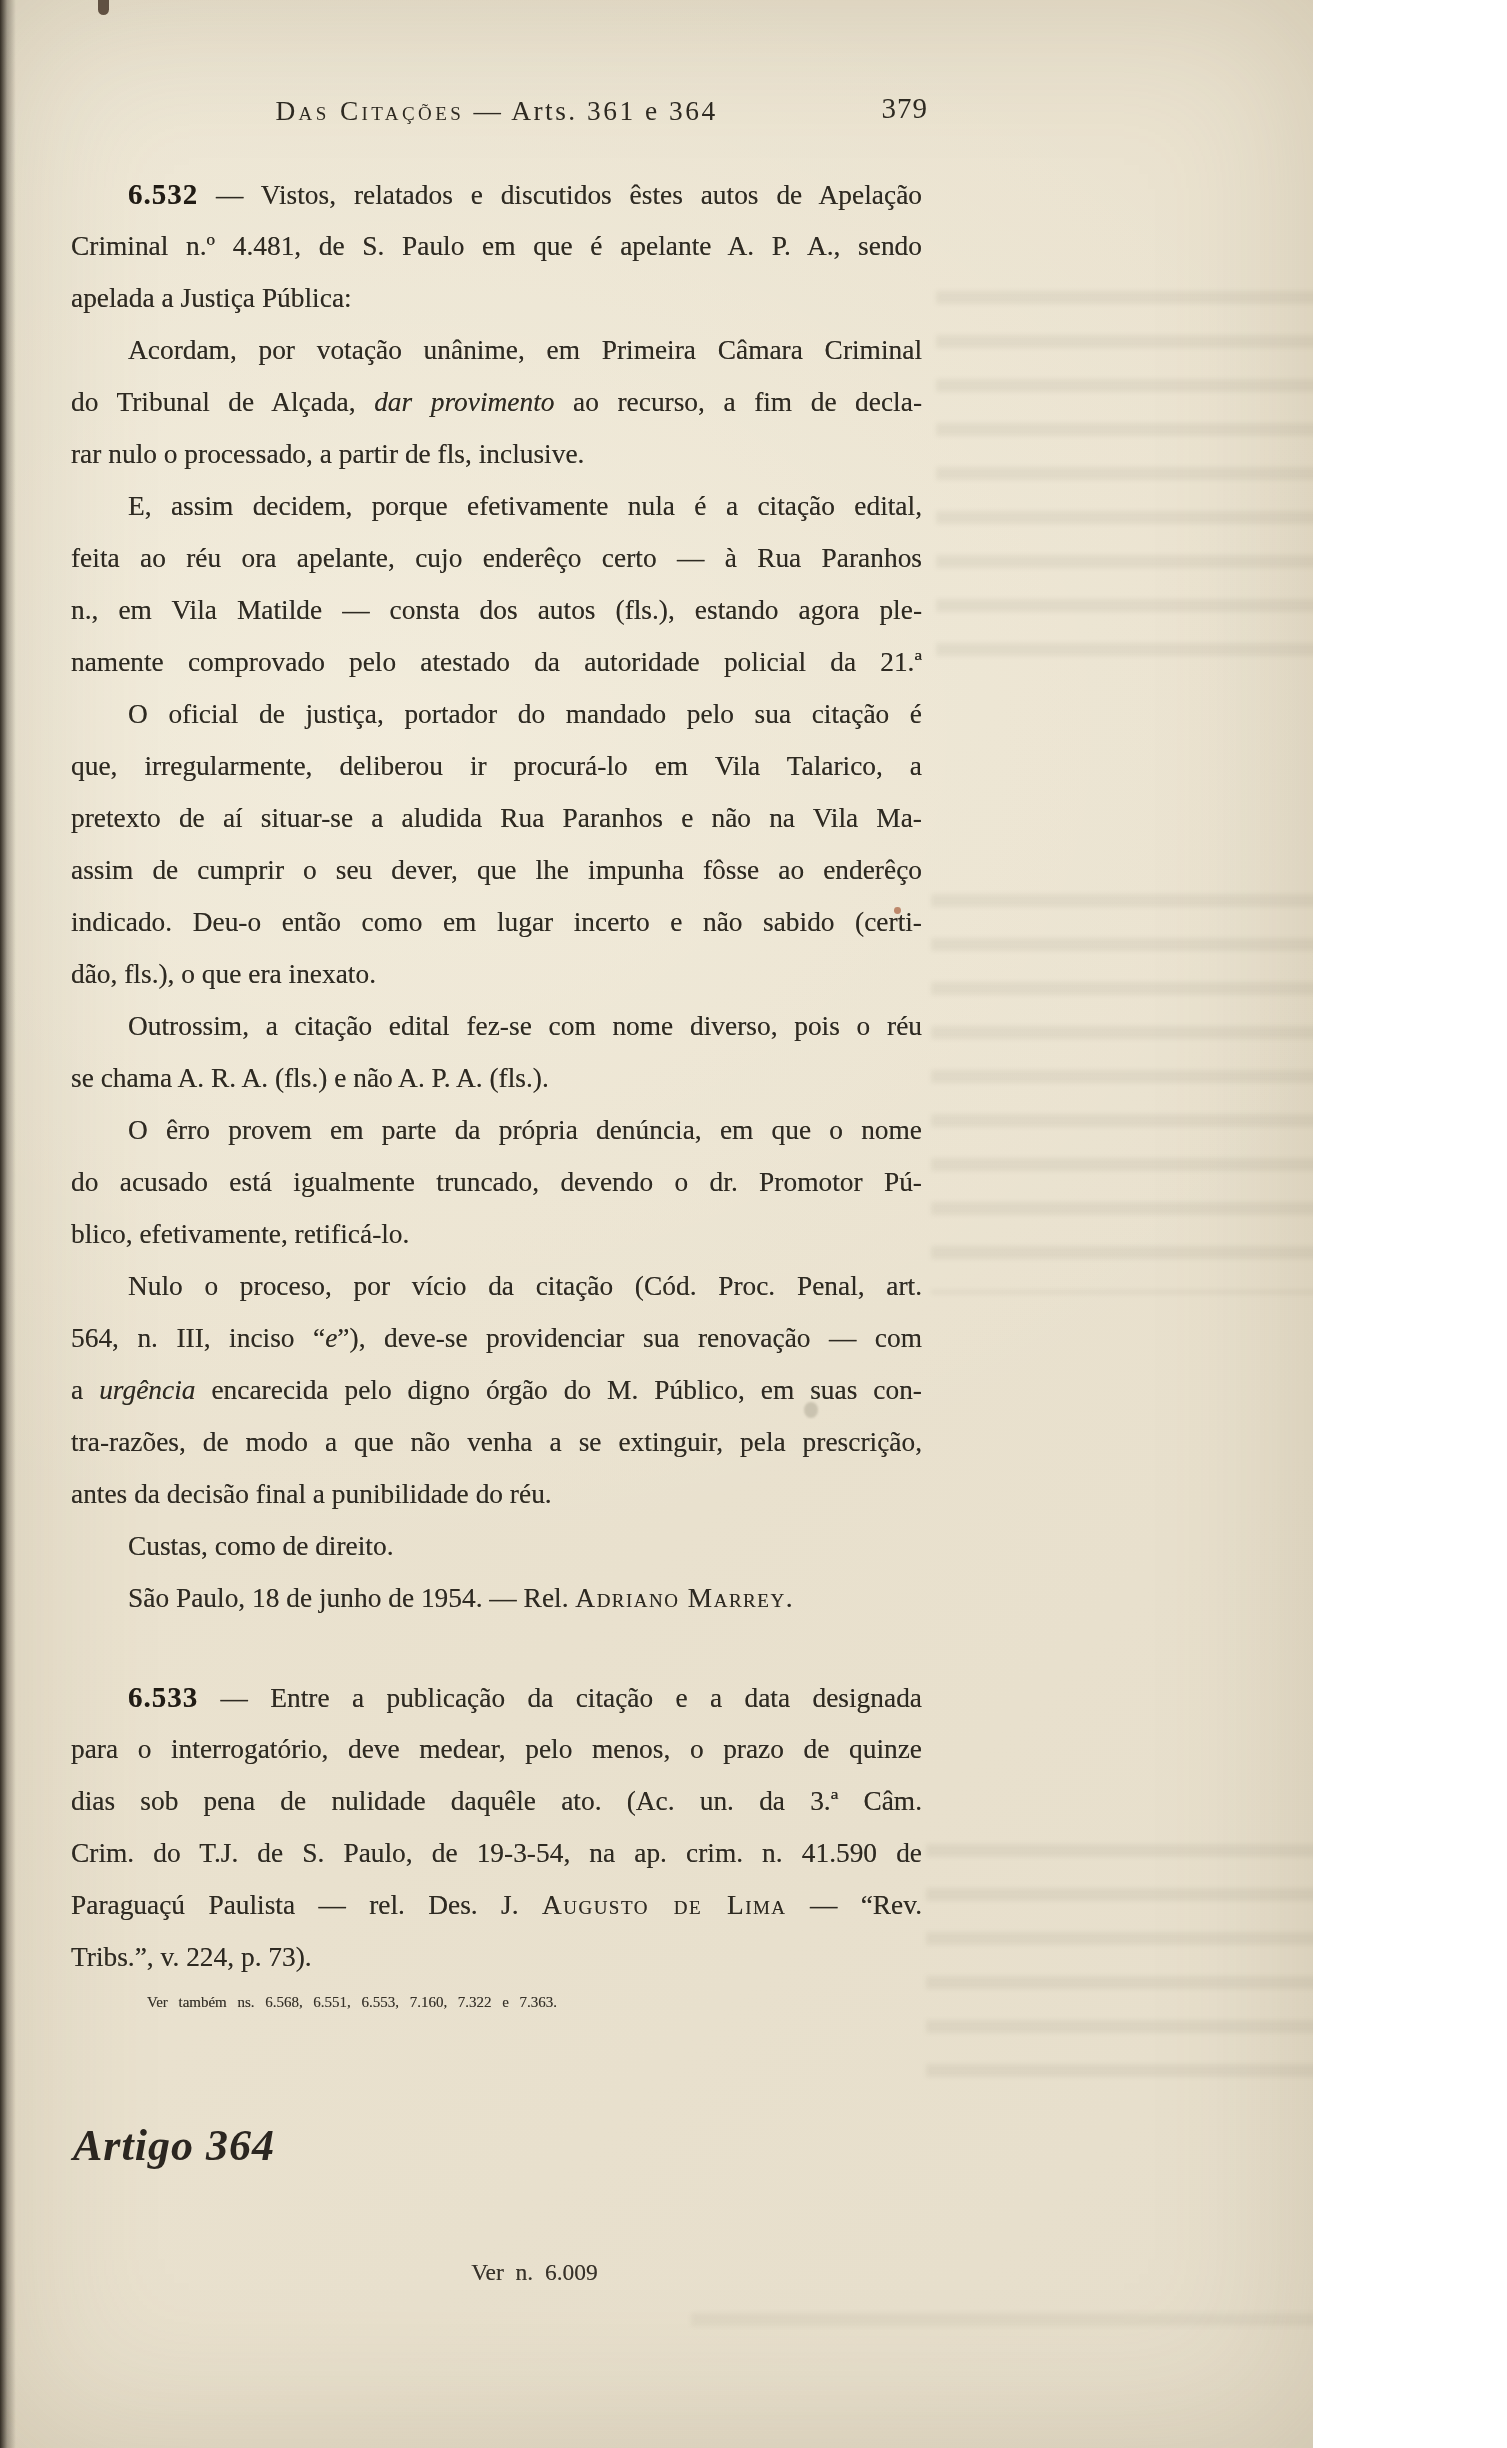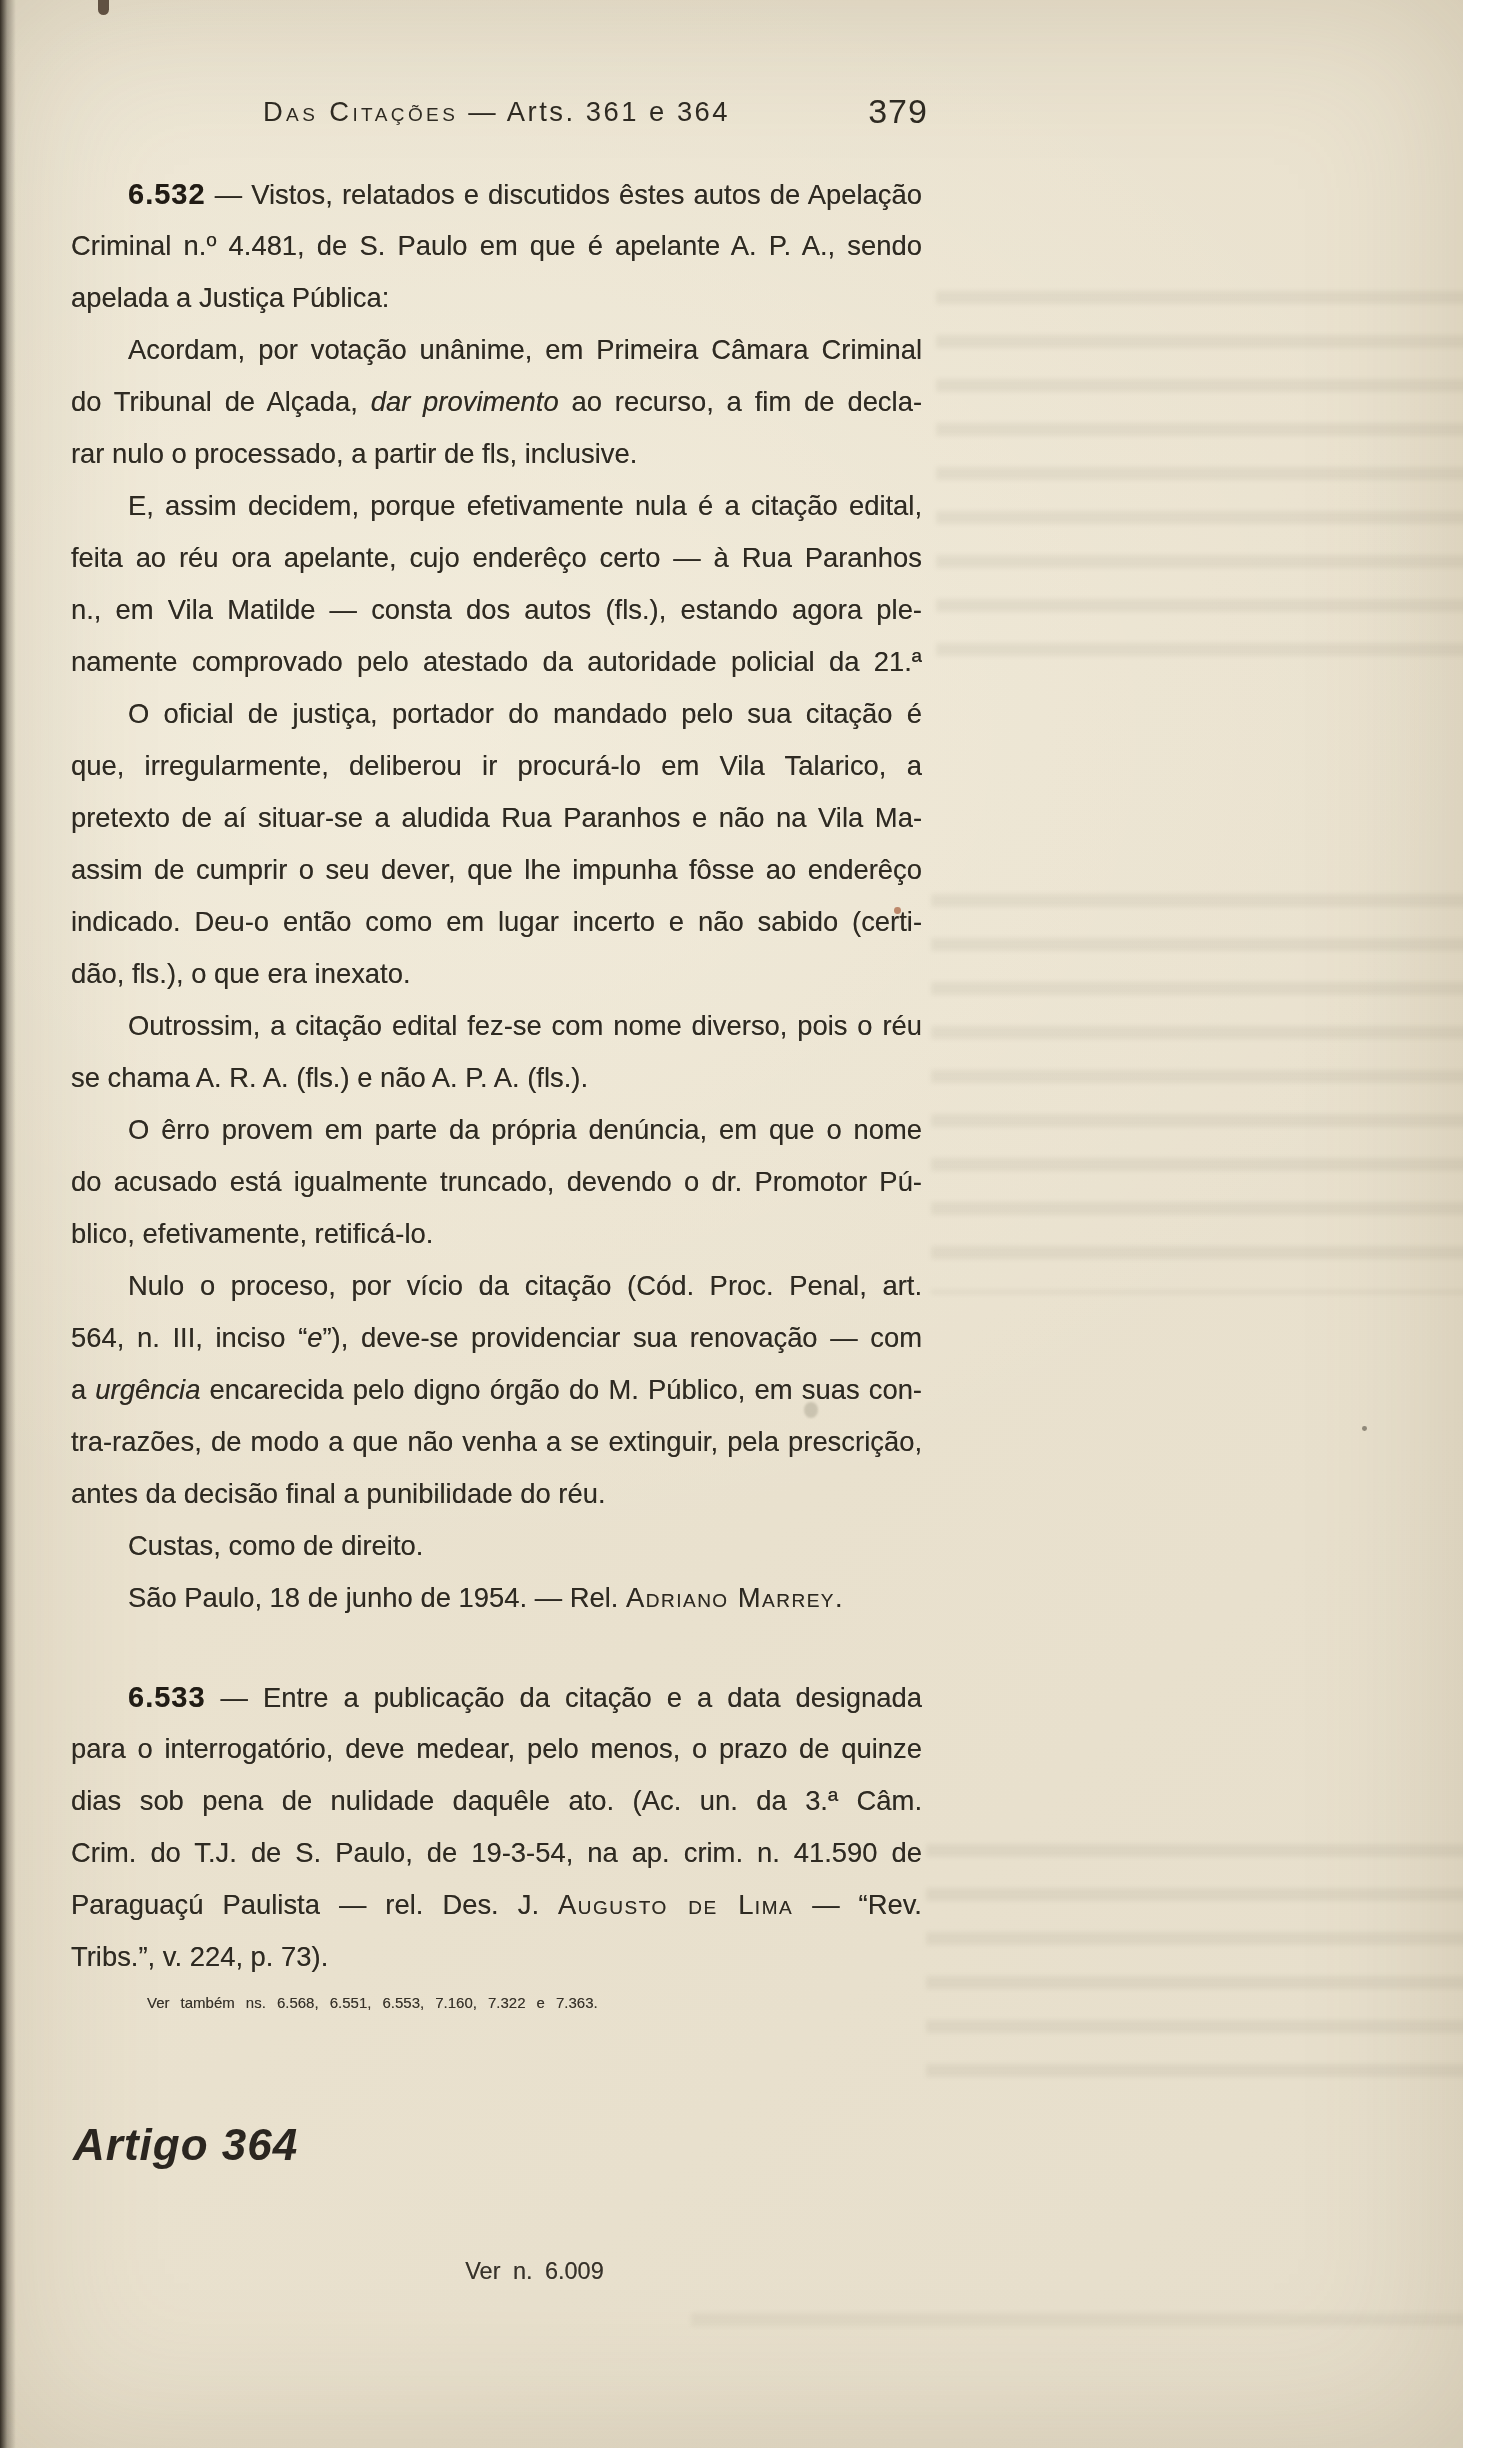--- a/index.html
+++ b/index.html
@@ -1,25 +1,25 @@
 <!DOCTYPE html>
 <html><head>
 <meta charset="utf-8">
 <style>
   html, body { margin: 0; padding: 0; }
   .page {
     position: relative;
-    width: 1463px;
+    width: 1313px;
     height: 2448px;
     background:
       radial-gradient(ellipse 1764px 1372px at 30% 30%, rgba(255,252,240,0.35), rgba(0,0,0,0) 60%),
       linear-gradient(135deg, #ece5d3 0%, #eae2cf 45%, #e6decb 100%);
     box-shadow: inset 0 0 157px rgba(118,98,66,0.22);
     overflow: hidden;
-    font-family: Liberation Sans, sans-serif;
+    font-family: Liberation Serif, serif;
     color: #2e2a22;
   }
   .gutter-shadow {
     position: absolute; left: 0; top: 0; bottom: 0; width: 15.7px;
     background: linear-gradient(to right, rgba(28,22,15,0.88), rgba(28,22,15,0.30) 45%, rgba(28,22,15,0));
   }
   .column {
     position: relative;
     margin-left: 71px;
     width: 851px;
@@ -31,21 +31,21 @@
     height: 39px;
   }
   .rh-center {
     display: block; text-align: center;
     font-size: 27.4px; letter-spacing: 2.5px;
     white-space: nowrap;
   }
   .rh-center .sc { font-variant: small-caps; letter-spacing: 3.4px; }
   .folio {
     position: absolute; right: -5.9px; top: 92px;
-    font-size: 34px; letter-spacing: 1px;
+    font-size: 29px; letter-spacing: 1px;
   }
   
   .textblock { margin-top: 33px; }
   .para { margin: 0; }
   .gap-before { margin-top: 47px; }
   .ln {
     font-size: 27.4px;
     line-height: 52px;
     height: 52px;
     white-space: nowrap;

